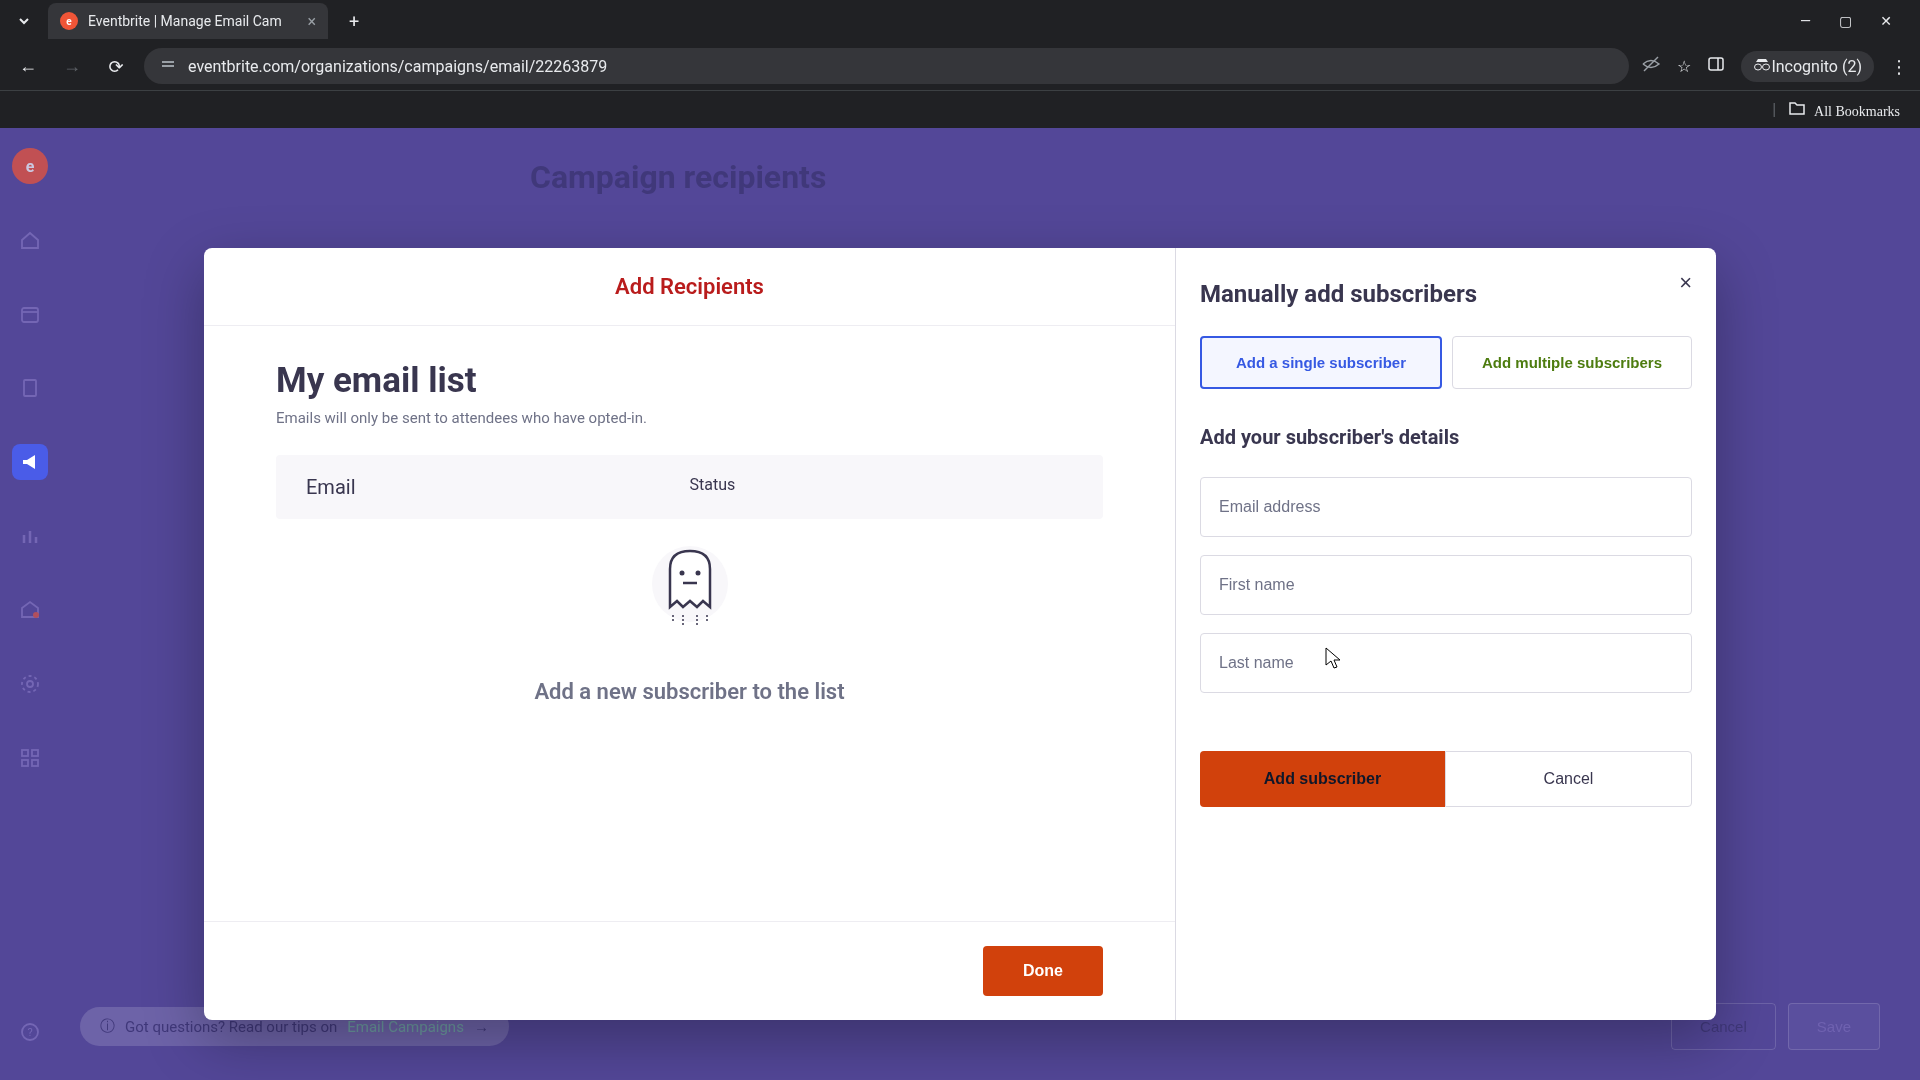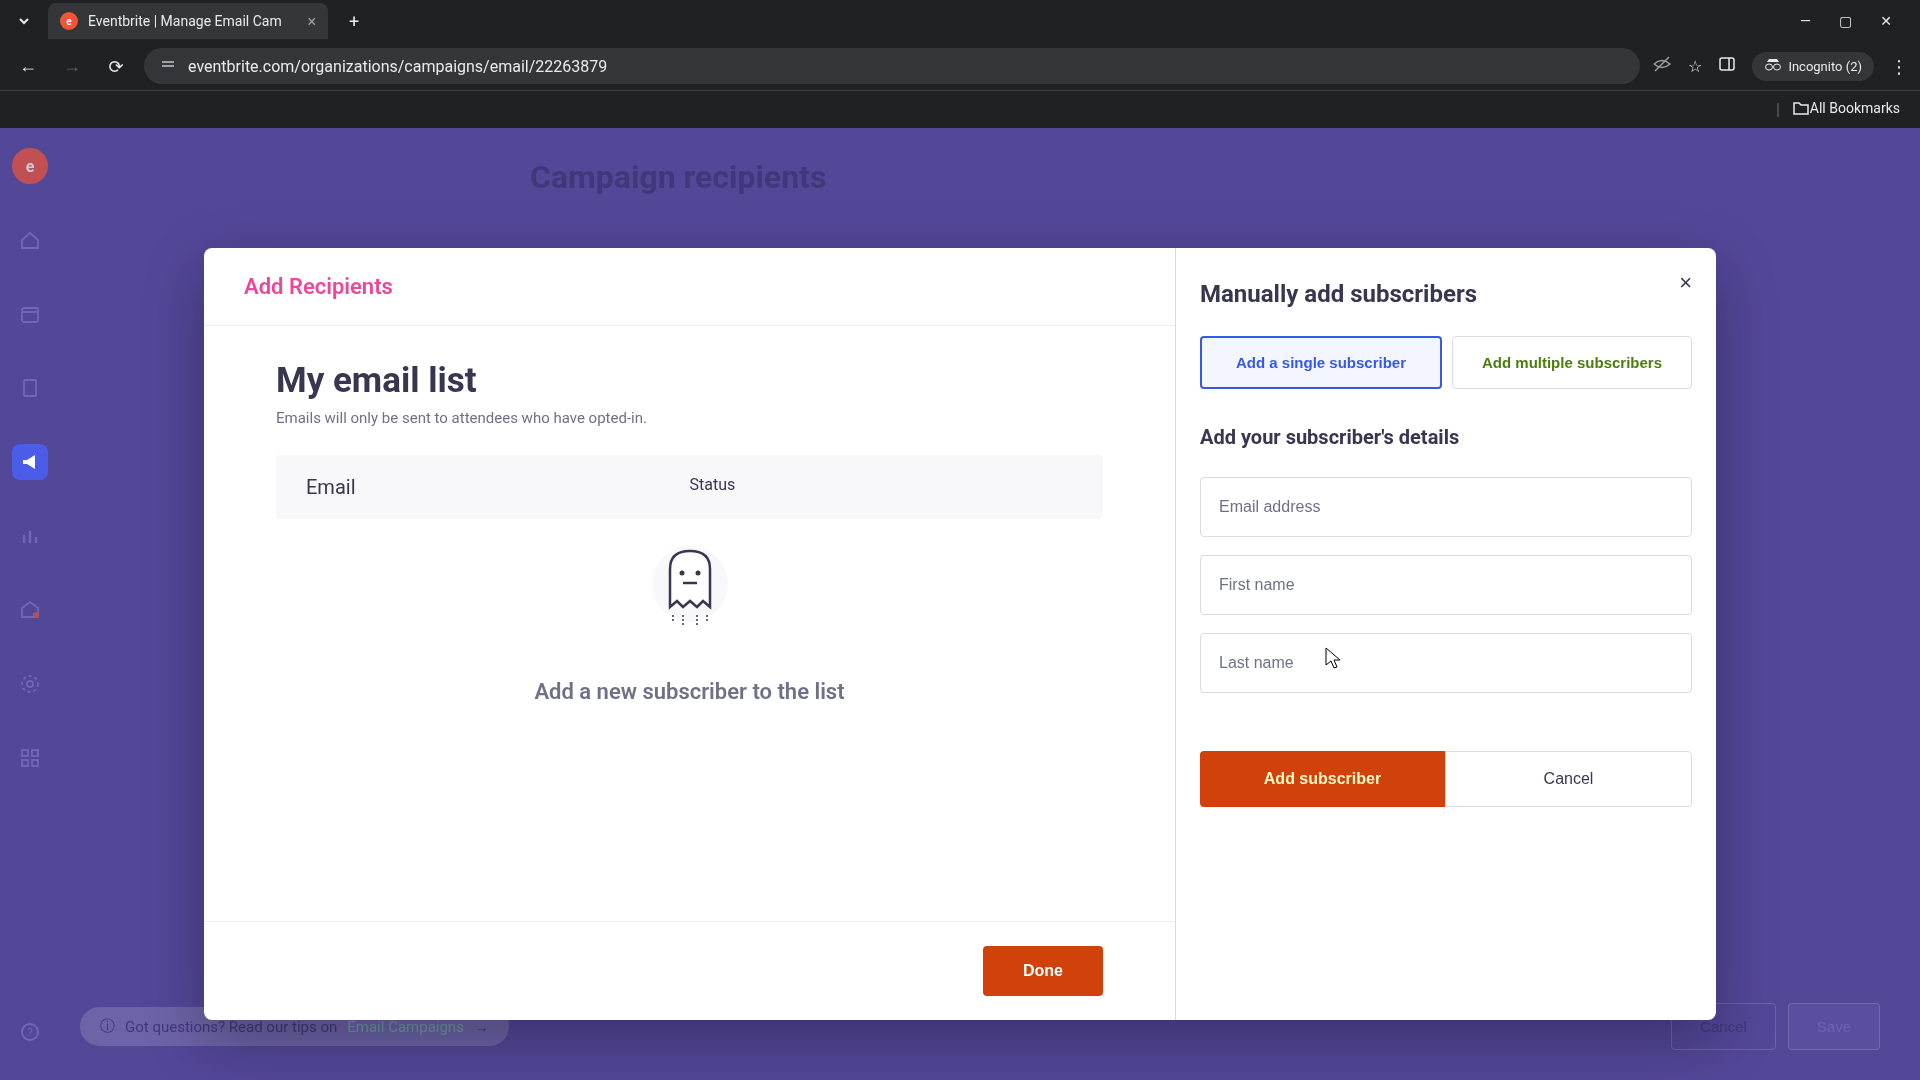--- a/index.html
+++ b/index.html
@@ -17,26 +17,26 @@
     .window-controls { margin-left: auto; display: flex; gap: 28px; padding-right: 20px; color: #e8eaed; }
     .window-controls span { cursor: pointer; font-size: 14px; }
     
     .nav-bar { display: flex; align-items: center; height: 48px; padding: 0 12px; gap: 12px; }
     .nav-btn { color: #e8eaed; cursor: pointer; width: 32px; height: 32px; display: flex; align-items: center; justify-content: center; font-size: 18px; }
     .nav-btn.disabled { color: #5f6368; }
     .url-bar { flex: 1; background: #35363a; border-radius: 20px; height: 36px; display: flex; align-items: center; padding: 0 16px; color: #e8eaed; font-size: 16px; }
     .url-secure { margin-right: 12px; color: #9aa0a6; }
     .nav-icons { display: flex; gap: 16px; align-items: center; color: #e8eaed; }
     .nav-icons > * { cursor: pointer; }
-    .incognito-badge { display: flex; align-items: center; gap: 6px; background: #35363a; padding: 6px 12px; border-radius: 18px; font-size: 13px; }
+    .incognito-badge { display: flex; align-items: center; gap: 0; background: #35363a; padding: 6px 12px; border-radius: 18px; font-size: 16px; }
     .menu-dots { font-size: 18px; }
     
     .bookmarks-bar { display: flex; justify-content: flex-end; align-items: center; height: 38px; padding: 0 20px; border-top: 1px solid #3c4043; }
     .bookmarks-bar .divider { color: #5f6368; margin-right: 12px; }
-    .all-bookmarks { color: #e8eaed; font-size: 14px; display: flex; align-items: flex-start; cursor: pointer; }
+    .all-bookmarks { color: #e8eaed; font-size: 14px; display: flex; align-items: flex-end; gap: 8px; cursor: pointer; font-family: Liberation Serif, serif; }
     
     
     .page-content { position: relative; height: calc(100% - 128px); background: #6b5cb8; }
     .page-overlay { position: absolute; inset: 0; background: rgba(60, 50, 120, 0.5); }
     
     .sidebar { position: absolute; left: 0; top: 0; width: 60px; height: 100%; display: flex; flex-direction: column; align-items: center; padding-top: 20px; gap: 38px; z-index: 1; }
     .sidebar-logo { width: 36px; height: 36px; background: #f05537; border-radius: 50%; display: flex; align-items: center; justify-content: center; color: white; font-weight: bold; opacity: 0.7; }
     .sidebar-item { width: 36px; height: 36px; display: flex; align-items: center; justify-content: center; color: #8a7cc8; border-radius: 8px; cursor: pointer; opacity: 0.6; }
     .sidebar-item.active { background: #4a5ce8; color: white; opacity: 1; }
     .sidebar-bottom { margin-top: auto; margin-bottom: 30px; display: flex; flex-direction: column; gap: 38px; }
@@ -52,21 +52,21 @@
     .bg-btn.primary { background: rgba(120,110,180,0.4); color: #8a7cc8; }
     
     
     .modal-backdrop { position: absolute; inset: 0; z-index: 10; display: flex; align-items: center; justify-content: center; }
     .modal { background: white; width: 1512px; height: 772px; border-radius: 8px; display: flex; flex-direction: column; box-shadow: 0 20px 60px rgba(0,0,0,0.3); position: relative; margin-top: 60px; }
     .modal-close { position: absolute; top: 22px; right: 24px; font-size: 22px; color: #39364f; cursor: pointer; background: none; border: none; }
     .modal-body { display: flex; flex: 1; overflow: hidden; }
     
     .modal-left { flex: 1; border-right: 1px solid #dbdae3; display: flex; flex-direction: column; }
     .modal-header { padding: 26px 40px; border-bottom: 1px solid #eeedf2; }
-    .modal-title { font-size: 22px; font-weight: 600; color: #ec4899; text-align: left; }
+    .modal-title { font-size: 22px; font-weight: 600; color: #b91c1c; text-align: center; }
     
     .left-content { padding: 34px 72px; flex: 1; }
     .list-name { font-size: 35px; font-weight: 700; color: #39364f; margin-bottom: 8px; }
     .list-desc { font-size: 15px; color: #6f7287; margin-bottom: 28px; }
     
     .table-header { background: #f8f7fa; display: flex; padding: 20px 30px; border-radius: 4px; }
     .th-email { flex: 1; color: #39364f; font-size: 20px; }
     .th-status { flex: 1; color: #39364f; font-size: 16px; }
     
     .empty-state { display: flex; flex-direction: column; align-items: center; padding-top: 20px; }
@@ -81,21 +81,21 @@
     
     .tab-buttons { display: flex; gap: 10px; margin-bottom: 36px; }
     .tab-btn { flex: 1; padding: 16px 12px; border: 1px solid #dbdae3; background: white; font-size: 15px; font-weight: 600; border-radius: 4px; cursor: pointer; color: #4d7c0f; }
     .tab-btn.active { border: 2px solid #3659e3; color: #3659e3; background: #f4f6ff; }
     
     .form-title { font-size: 20px; font-weight: 700; color: #39364f; margin-bottom: 28px; }
     .form-input { width: 100%; padding: 20px 18px; border: 1px solid #dbdae3; border-radius: 4px; font-size: 16px; margin-bottom: 18px; color: #39364f; }
     .form-input::placeholder { color: #6f7287; }
     
     .form-actions { display: flex; gap: 0; margin-top: 40px; }
-    .add-sub-btn { flex: 1; background: #d1410c; color: #fef9c3; border: none; padding: 18px; font-size: 16px; font-weight: 600; border-radius: 4px 0 0 4px; cursor: pointer; }
+    .add-sub-btn { flex: 1; background: #d1410c; color: #0f172a; border: none; padding: 18px; font-size: 16px; font-weight: 600; border-radius: 4px 0 0 4px; cursor: pointer; }
     .cancel-btn { flex: 1; background: white; border: 1px solid #dbdae3; padding: 18px; font-size: 16px; color: #39364f; border-radius: 0 4px 4px 0; cursor: pointer; }
     
     .cursor { position: absolute; left: 1325px; top: 647px; z-index: 100; pointer-events: none; }
   </style>
 </head>
 <body>
 
 <div class="browser-chrome">
   <div class="tab-bar">
     <div class="tab-dropdown">

